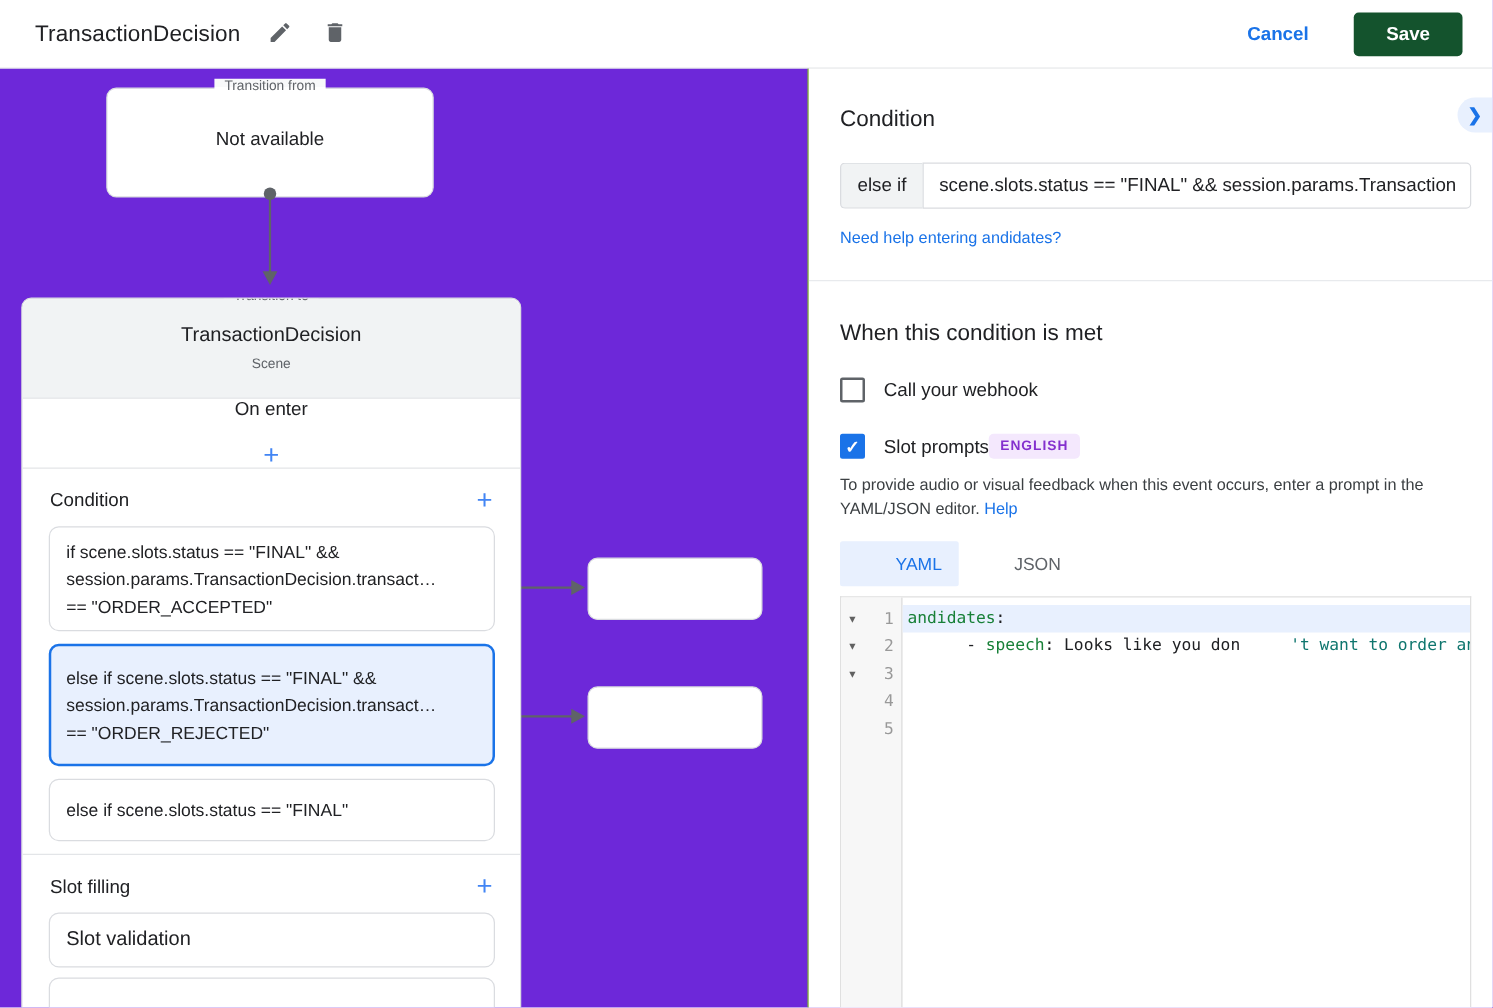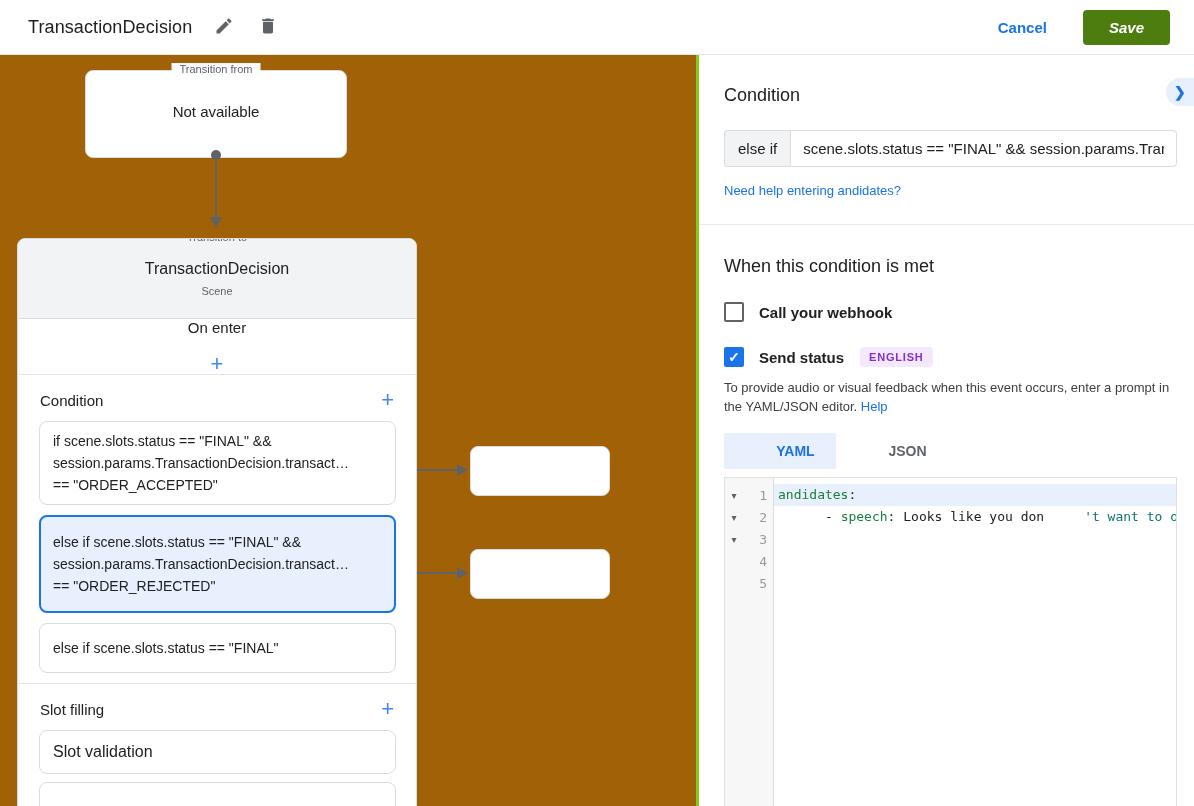--- a/index.html
+++ b/index.html
@@ -9,27 +9,27 @@
   
   .topbar { height:55px; background:#fff; border-bottom:1px solid #e3e5e8;
     display:flex; align-items:center; padding:0 24px 0 28px; }
   .page-title { font-size:18px; color:#202124; letter-spacing:.1px; }
   .icon-btn { border:none; background:none; cursor:pointer; margin-left:20px;
     width:24px; height:24px; display:flex; align-items:center; justify-content:center; }
   .icon-btn svg { fill:#5f6368; }
   .topbar-spacer { flex:1; }
   .cancel-btn { color:#1a73e8; font-size:15px; font-weight:bold; background:none;
     border:none; cursor:pointer; margin-right:36px; }
-  .save-btn { background:#4d7c0f; color:#fff; font-size:15px; font-weight:bold;
-    border:none; border-radius:4px; padding:9px 26px; cursor:pointer;font-style:italic; }
+  .save-btn { background:#14532d; color:#fff; font-size:15px; font-weight:bold;
+    border:none; border-radius:4px; padding:9px 26px; cursor:pointer; }
 
   
   .main { display:flex; height:751px; }
-  .canvas { position:relative; width:699px; height:751px; background:#a16207;
-    border-right:3px solid #84cc16; overflow:hidden; flex:none; }
+  .canvas { position:relative; width:647px; height:751px; background:#6d28d9;
+    border-right:1px solid #84cc16; overflow:hidden; flex:none; }
   .panel { position:relative; flex:1; background:#fff; padding:0 17px 0 25px; overflow:hidden; }
 
   
   .node { position:absolute; background:#fff; border:1px solid #dadce0; border-radius:8px; }
   .legend { position:absolute; top:-8px; left:50%; transform:translateX(-50%);
     font-size:11px; color:#5f6368; padding:0 8px; white-space:nowrap; }
   .legend-on-canvas { background:linear-gradient(#f8f9fa 55%, #ffffff 45%); }
   .legend-on-gray { background:linear-gradient(#f8f9fa 55%, #f1f3f4 45%); }
 
   .from-box { left:85px; top:15px; width:262px; height:88px; }
@@ -77,28 +77,28 @@
   .link { color:#1a73e8; font-size:13px; text-decoration:none; cursor:pointer; }
   .help-link-row { margin-top:14px; }
   .full-divider { border-top:1px solid #e8eaed; margin:25px -17px 0 -25px; }
   .panel-h2 { font-size:18px; font-weight:normal; color:#202124; margin-top:31px; }
 
   .check-row { display:flex; align-items:center; margin-top:25px; }
   .checkbox { width:20px; height:20px; border:2px solid #5f6368; border-radius:2px;
     margin-right:15px; cursor:pointer; flex:none; }
   .checkbox.checked { background:#1a73e8; border-color:#1a73e8; color:#fff;
     display:flex; align-items:center; justify-content:center; font-size:14px; font-weight:bold; }
-  .check-label { font-size:15px; font-weight:bold; color:#202124; }
-  .lang-badge { margin-left:16px; background:#f4e8fd; color:#8430ce; font-size:11px;
+  .check-label { font-size:15px; font-weight:normal; color:#202124; }
+  .lang-badge { margin-left:0; background:#f4e8fd; color:#8430ce; font-size:11px;
     font-weight:bold; letter-spacing:.8px; padding:4px 9px; border-radius:4px; }
   .hint { margin-top:11px; font-size:13px; color:#3c4043; line-height:19px; max-width:562px; }
 
   .tabs { display:flex; margin-top:17px; }
-  .tab { width:112px; height:36px; display:flex; align-items:center; justify-content:center;
-    font-size:14px; font-weight:bold; color:#5f6368; cursor:pointer; border-radius:2px;padding-left:31px; }
+  .tab { width:95px; height:36px; display:flex; align-items:center; justify-content:center;
+    font-size:14px; font-weight:normal; color:#5f6368; cursor:pointer; border-radius:2px;padding-left:31px; }
   .tab.active { background:#e8f0fe; color:#1a73e8; }
 
   .editor { display:flex; margin-top:8px; height:334px; border:1px solid #e0e0e0;
     border-bottom:none; background:#fff; }
   .gutter { width:49px; background:#f7f7f7; border-right:1px solid #ddd; padding-top:6px; flex:none; }
   .gutter-line { display:flex; height:22px; align-items:center; }
   .fold { width:18px; text-align:center; font-size:10px; color:#616161; cursor:pointer; }
   .lnum { flex:1; text-align:right; padding-right:6px; font-family:"DejaVu Sans Mono",monospace;
     font-size:13px; color:#999; }
   .code { flex:1; padding-top:6px; overflow:hidden; cursor:text; }
@@ -222,21 +222,21 @@
 
     <div class="check-row">
       <span class="checkbox"></span>
       <span class="check-label">Call your webhook</span>
     </div>
 
     <div class="check-row">
       <span class="checkbox checked">
           <span>✓</span>
         </span>
-      <span class="check-label">Send status</span>
+      <span class="check-label">Slot prompts</span>
       <span class="lang-badge">ENGLISH</span>
     </div>
 
     <p class="hint"><span>To provide audio or visual feedback when this event occurs, enter a prompt in the YAML/JSON editor.</span> <a class="link">Help</a></p>
 
     <div class="tabs">
       <div class="tab active">YAML</div>
       <div class="tab">JSON</div>
     </div>
 

